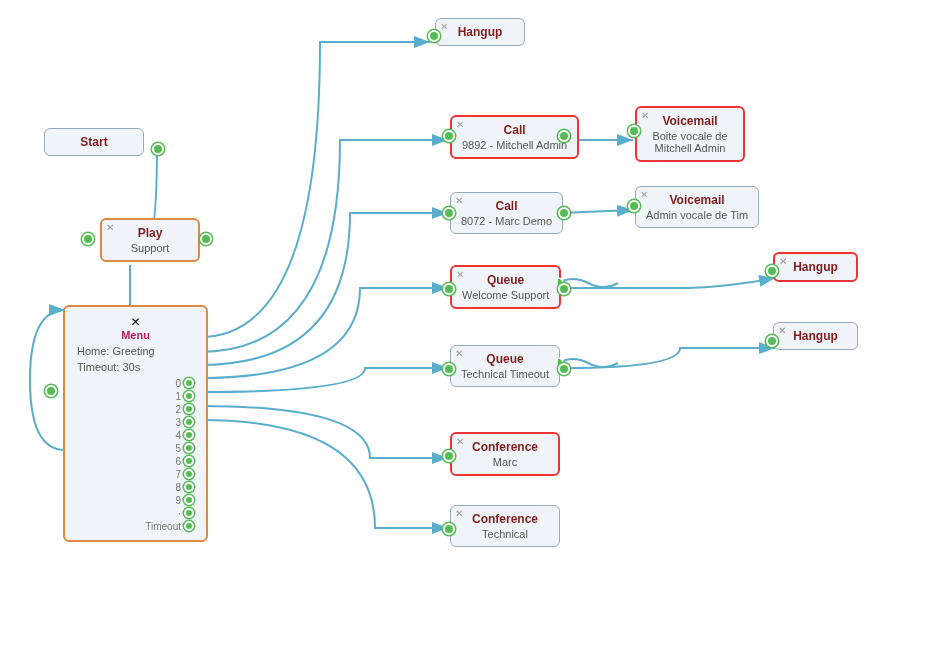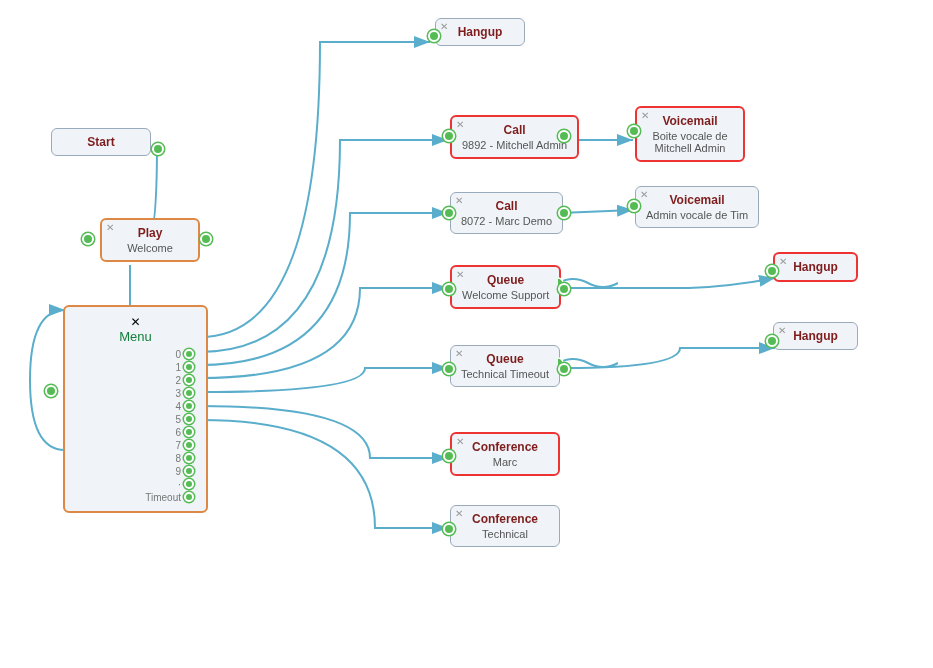--- a/index.html
+++ b/index.html
@@ -70,23 +70,23 @@
       position: absolute;
       z-index: 2;
       border-radius: 6px;
       background: #f0f4f8;
       border: 2px solid #d84;
       padding: 8px 12px;
       min-width: 130px;
       text-align: center;
     }
     .menu-node .node-title {
-      font-weight: normal;
-      font-size: 13px;
-      color: #15803d;
+      font-weight: bold;
+      font-size: 11px;
+      color: #be185d;
       margin-bottom: 4px;
     }
     .port-label {
       font-size: 10px;
       color: #777;
     }
     .port-row {
       display: flex;
       align-items: center;
       gap: 3px;
@@ -128,36 +128,40 @@
 
     <path d="M 560 140 L 633 140" stroke="#5aaecc" stroke-width="2" fill="none" marker-end="url(#arrowhead)"></path>
 
     <path d="M 560 213 L 633 210" stroke="#5aaecc" stroke-width="2" fill="none" marker-end="url(#arrowhead)"></path>
 
     <path d="M 565 288 Q 620 288 680 288 Q 720 288 775 278" stroke="#5aaecc" stroke-width="2" fill="none" marker-end="url(#arrowhead)"></path>
 
     <path d="M 565 368 Q 680 368 680 348 Q 680 348 775 348" stroke="#5aaecc" stroke-width="2" fill="none" marker-end="url(#arrowhead)"></path>
   </svg>
 
-  <div class="node" style="left:51px;top:128px;min-width:100px;">
+  <div class="node" style="left:44px;top:128px;min-width:100px;">
     <span class="node-title">Start</span>
   </div>
   <div class="connector-dot" style="left:152px;top:143px;"></div>
 
   <div class="node orange-border" style="left:100px;top:218px;min-width:100px;">
     <span class="close-btn">✕</span>
     <div class="node-title">Play</div>
-    <div class="node-sub">Welcome</div>
+    <div class="node-sub">Support</div>
   </div>
   <div class="connector-dot" style="left:82px;top:233px;"></div>
   <div class="connector-dot" style="left:200px;top:233px;"></div>
 
   <div class="menu-node" style="left:63px;top:305px;width:145px;">
     <span class="close-btn">✕</span>
     <div class="node-title">Menu</div>
+    <div style="font-size:11px;color:#555;text-align:left;margin-bottom:4px;">
+      <div>Home: Greeting</div>
+      <div style="margin-top:4px;">Timeout: 30s</div>
+    </div>
     <div style="display:flex;justify-content:flex-end;flex-direction:column;gap:1px;">
       <div class="port-row">
           <span class="port-label">0</span>
           <div class="connector-dot small" style="position:relative;margin:1px 0;"></div>
         </div>
       <div class="port-row">
           <span class="port-label">1</span>
           <div class="connector-dot small" style="position:relative;margin:1px 0;"></div>
         </div>
       <div class="port-row">

